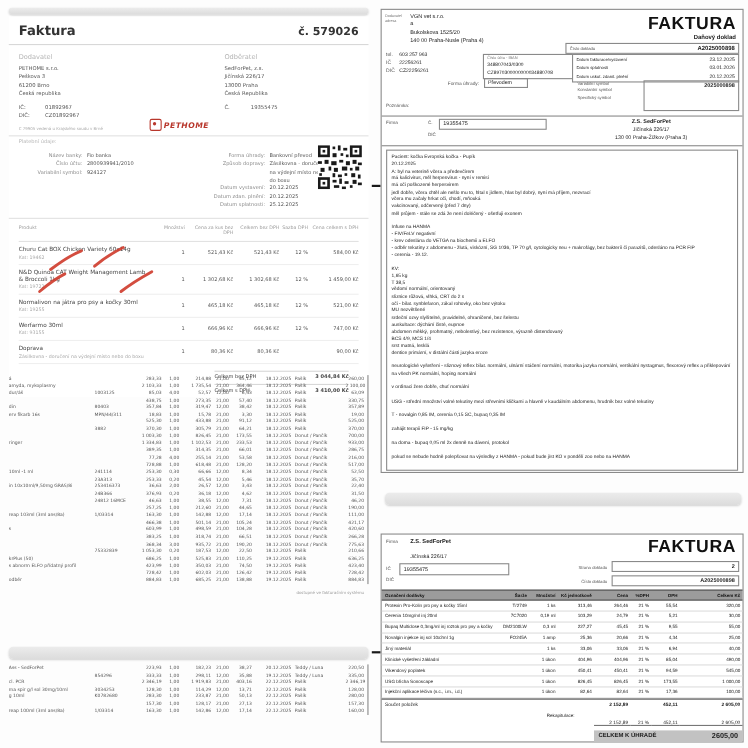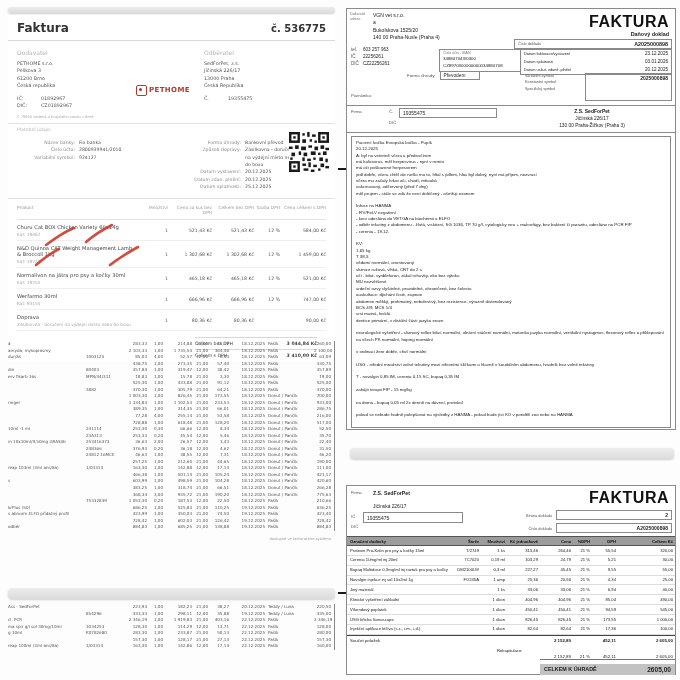--- a/index.html
+++ b/index.html
@@ -22,21 +22,21 @@
   .i1-num{font-size:10px;font-weight:bold;color:#333;}
   .i1-parties{display:flex;padding:8px 9px 4px 9px;border-bottom:1px solid #e2e2e2;}
   .party{width:105px;}
   .party-label{font-size:6px;color:#b5b5b5;margin-bottom:4px;}
   .party-line{font-size:4.8px;line-height:1.55;color:#555;}
   .party-ids{margin-top:5px;font-size:4.8px;color:#555;}
   .idpair{display:flex;line-height:1.6;}
   .idpair .k{width:14px;}
   .idpair .v{margin-left:10px;}
   .i1-foot{font-size:3.6px;color:#aaa;margin-top:5px;}
-  .i1-logo{width:82px;display:flex;align-items:center;justify-content:center;padding-top:12px;}
+  .i1-logo{width:82px;display:flex;align-items:flex-end;justify-content:center;padding-top:12px;font-style:italic;}
   .logo-inner{display:flex;align-items:center;gap:2px;color:#b8372c;}
   .logo-badge{width:9px;height:9px;border:1.6px solid #b8372c;border-radius:2px;position:relative;}
   .logo-badge::after{content:"";position:absolute;left:2px;top:2px;width:3px;height:3px;border-radius:50%;background:#b8372c;}
   .logo-text{font-size:7px;font-weight:bold;letter-spacing:.4px;}
   .i1-pay{position:relative;display:flex;gap:10px;padding:7px 9px 8px 9px;border-bottom:1px solid #e2e2e2;}
   .pay-title{position:absolute;top:3px;left:9px;font-size:4.6px;color:#b5b5b5;}
   .pay-col{margin-top:8px;}
   .pay-col.left{width:120px;}
   .pay-col.right{width:140px;margin-left:36px;}
   .pay-row{display:flex;font-size:4.6px;line-height:1.6;}
@@ -141,21 +141,21 @@
 
 <div id="top-bar" class="bar"></div>
 <div id="bar-left" class="bar"></div>
 <div id="bar-right" class="bar"></div>
 <div class="mark" style="left:338px;top:168px;"></div>
 <div class="mark" style="left:338px;top:592px;"></div>
 
 <div id="inv1" class="panel">
   <div class="i1-titlerow">
     <span class="i1-title">Faktura</span>
-    <span class="i1-num">č. 536775</span>
+    <span class="i1-num">č. 579026</span>
   </div>
 
   <div class="i1-parties">
     <div class="party">
       <div class="party-label">Dodavatel</div>
       <div>
 
       <div class="party-line">PETHOME s.r.o.</div>
           <div class="party-line">Peškova 3</div>
           <div class="party-line">61200 Brno</div>

